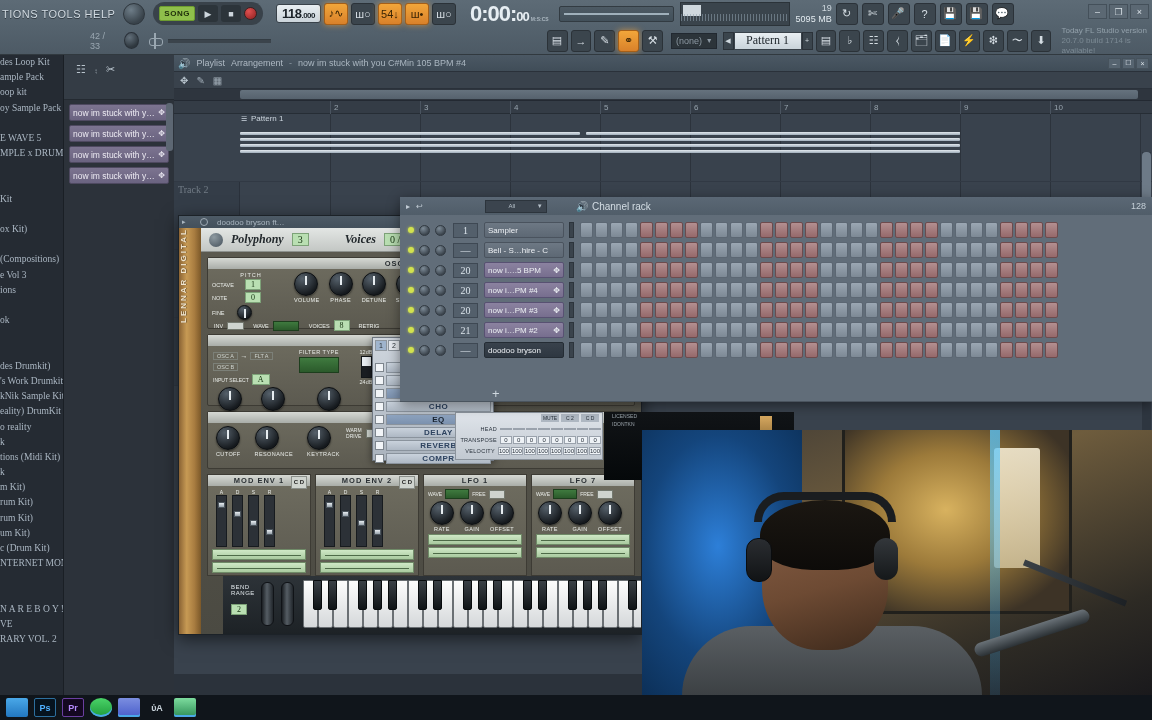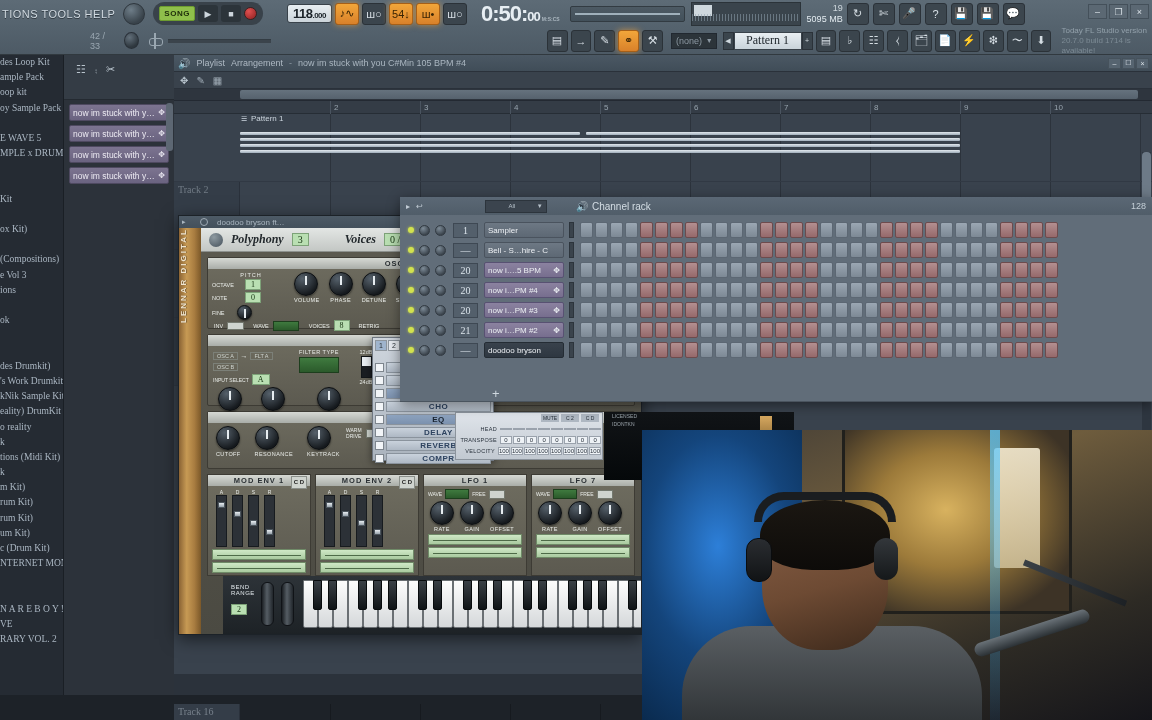--- a/index.html
+++ b/index.html
@@ -20,21 +20,21 @@
   .knob-big { width:22px; height:22px; border-radius:50%;
     background:radial-gradient(circle at 35% 30%, #6e7d88, #39434b 70%);
     border:1px solid #2e363d; margin-left:8px; }
   .transport { display:flex; align-items:center; gap:3px; margin-left:8px;
     background:#39424a; border-radius:13px; padding:2px 6px; height:23px; }
   .song-btn { background:#8fbf4b; color:#20300c; font-size:8px; font-weight:bold; padding:2px 4px; border-radius:2px;
      border:1px solid #6d9c30; letter-spacing:.5px; }
   .tp { width:20px; height:17px; border-radius:3px; background:#2c343a; display:flex; align-items:center; justify-content:center; color:#cdd6dd; font-size:9px;}
   .rec-dot { width:13px;height:13px;border-radius:50%;background:radial-gradient(circle at 35% 30%,#e05050,#8c1f1f); border:1px solid #3a2020; }
   .tempo { background:linear-gradient(180deg,#e8eef2,#cbd4da); color:#1b2228; border:1px solid #39424a; border-radius:3px;
-     padding:1px 5px; font-size:13px; font-weight:bold; margin-left:24px; letter-spacing:-.5px;}
+     padding:1px 5px; font-size:13px; font-weight:bold; margin-left:13px; letter-spacing:-.5px;}
   .tempo small { font-size:8px; vertical-align:baseline; }
   .tbtn { width:24px; height:22px; border-radius:3px; background:#3b454d; border:1px solid #2b3238;
      display:flex; align-items:center; justify-content:center; color:#d5dde3; font-size:11px; margin-left:3px; }
   .tbtn.on { background:linear-gradient(180deg,#f2a63a,#d9812a); border-color:#a55f18; color:#3a2404;
      box-shadow:0 0 6px rgba(255,170,60,.6); }
   .clock { margin-left:14px; font-size:22px; color:#e7eef3; letter-spacing:-1px; font-weight:bold; display:flex; align-items:baseline;}
   .clock .ms { font-size:13px; }
   .clock .lbl { font-size:5px; letter-spacing:0; margin-left:2px; color:#aab6bf; }
   .pat-slider { width:115px; height:16px; margin-left:10px;
      background:linear-gradient(180deg,#4d5a64,#42505a); border:1px solid #323b42; border-radius:2px; }
@@ -306,21 +306,21 @@
       </div>
       <div class="tempo">
         <span>118</span><small>.000</small>
       </div>
       <div class="tbtn on">♪∿</div>
       <div class="tbtn">ш○</div>
       <div class="tbtn on">54↓</div>
       <div class="tbtn on">ш•</div>
       <div class="tbtn">ш○</div>
       <div class="clock">
-        <span>0:50</span>
+        <span>0:00</span>
           <span>:</span>
           <span class="ms">00</span>
           <span class="lbl">M:S:CS</span>
       </div>
       <div class="pat-slider">
           <div class="bar"></div>
         </div>
       <div class="osc-box">
           <div class="sq"></div>
           <div class="wv"></div>
@@ -1762,14 +1762,26 @@
     <div class="body"></div>
     <div class="head"></div>
     <div class="hair"></div>
     <div class="hpband"></div>
     <div class="hp1"></div>
     <div class="hp2"></div>
     <div class="micarm"></div>
     <div class="mic"></div>
   </div>
 
+  <div class="taskbar">
+    <div id="tasks" style="display:flex;align-items:center;">
+        <div class="tsk folder"></div>
+        <div class="tsk ps">Ps</div>
+        <div class="tsk pr">Pr</div>
+        <div class="tsk wa act"></div>
+        <div class="tsk ds act"></div>
+        <div class="tsk sp">ὐA</div>
+        <div class="tsk fl act"></div>
+      </div>
+    <div class="tb-rest"></div>
+  </div>
 
 </div>
 
 </body></html>

